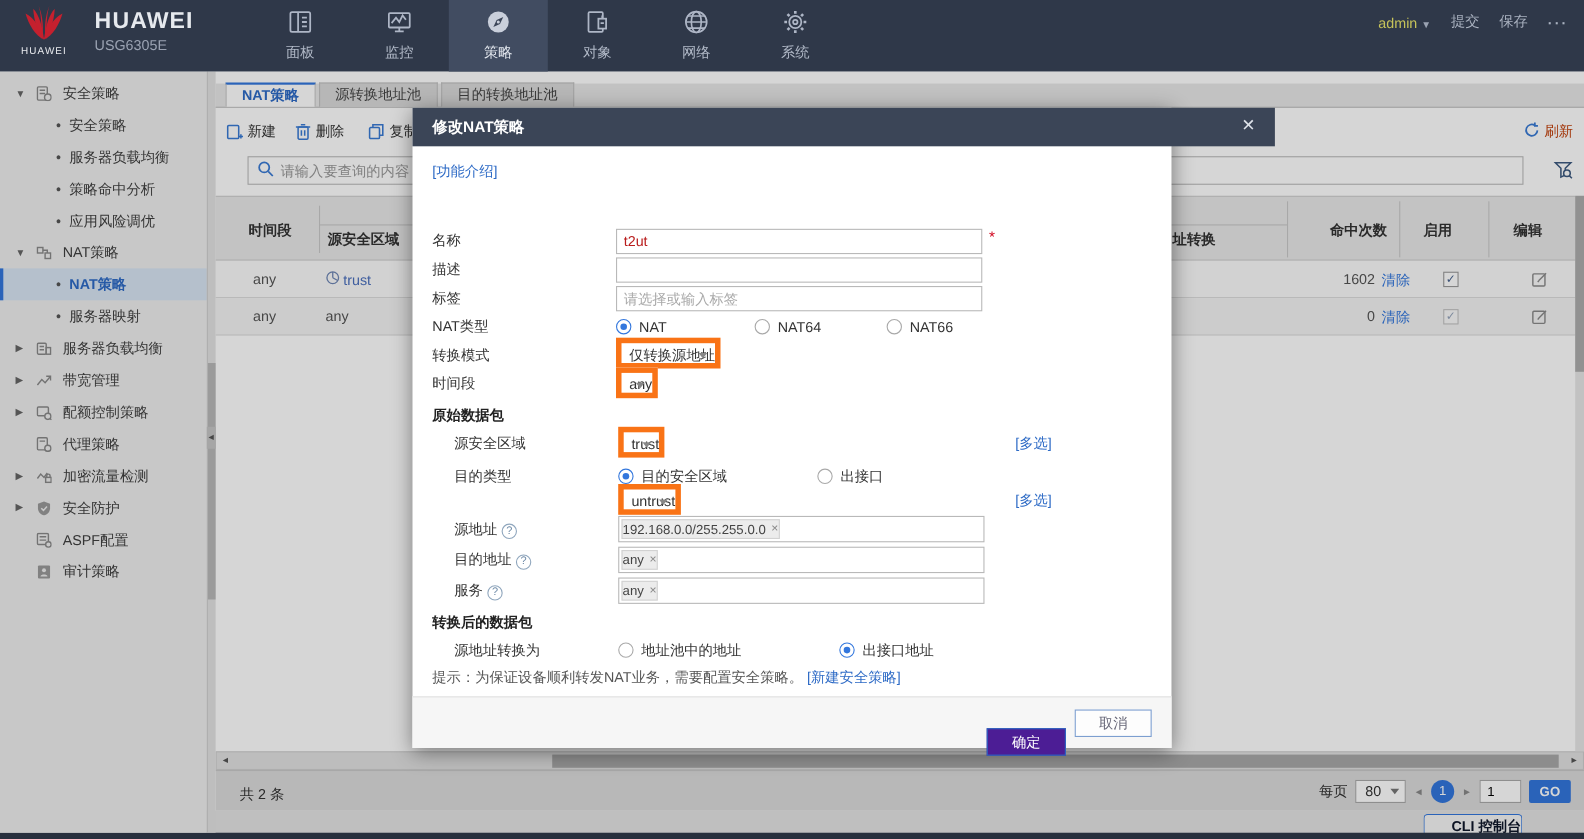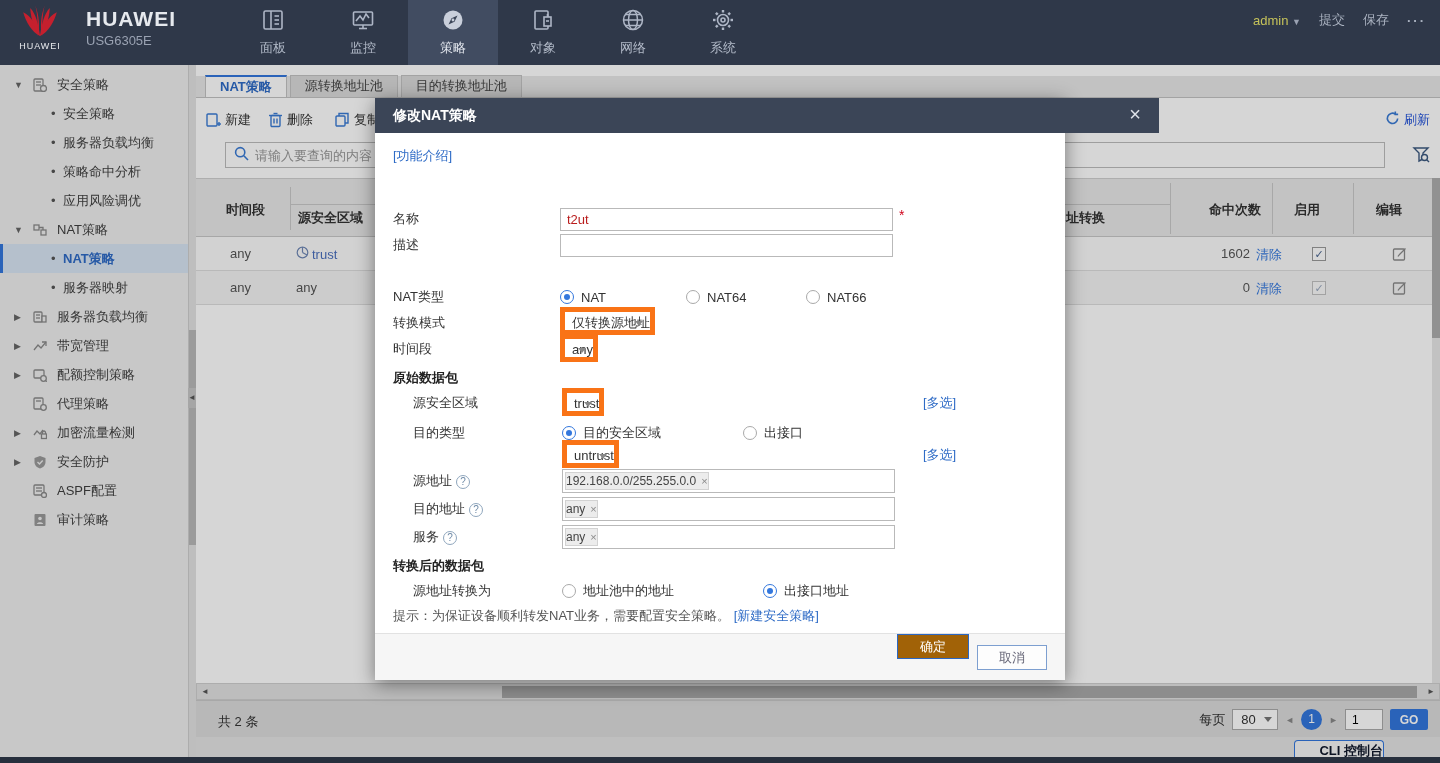--- a/index.html
+++ b/index.html
@@ -44,21 +44,21 @@
   .content { position:absolute; left:196px; top:65px; width:1244px; height:692px; background:#fff; }
 
   .tabstrip { position:absolute; left:196px; top:76px; width:1244px; height:22px; background:#e7e7e7; border-bottom:1px solid #c3c3c3; z-index:12; display:flex; align-items:flex-end; padding-left:9px; }
   .tab { height:22px; line-height:20px; padding:0 14px; background:#dadada; border:1px solid #c3c3c3; border-bottom:none; margin-right:3px; font-size:13px; color:#444; cursor:pointer; }
   .tab.active { background:#fff; color:#2e6bc6; font-weight:bold; border-top:2px solid #3377dd; }
 
   .toolbar { position:absolute; left:196px; top:108px; width:1244px; height:26px; z-index:11; }
   .tbtn { position:absolute; top:3px; display:flex; align-items:center; gap:4px; color:#333; font-size:13px; cursor:pointer; }
   .tbtn svg { display:block; }
   .tb-updown { color:#3a7bd5; font-size:14px; font-weight:bold; }
-  .tb-refresh { position:absolute; right:10px; top:3px; display:flex; align-items:center; gap:4px; color:#1d4ed8; font-size:13px; cursor:pointer; }
+  .tb-refresh { position:absolute; right:10px; top:3px; display:flex; align-items:center; gap:4px; color:#c2410c; font-size:13px; cursor:pointer; }
 
   .searchrow { position:absolute; left:225px; top:142px; width:1205px; height:26px; z-index:11; }
   .searchbox { position:absolute; left:0; top:0; width:1160px; height:26px; background:#fff; border:1px solid #bdbdbd; display:flex; align-items:center; padding-left:8px; }
   .searchbox input { border:none; outline:none; width:900px; font-size:13px; color:#333; margin-left:6px; background:transparent; }
   .searchbox input::placeholder { color:#999; }
   .adv-search { position:absolute; right:0; top:3px; cursor:pointer; }
 
   
   .tblhead { position:absolute; left:196px; top:178px; width:1236px; height:59px; background:#e9e9e9; border-top:1px solid #d0d0d0; border-bottom:1px solid #c8c8c8; z-index:5; }
   .th { position:absolute; color:#333; font-weight:bold; font-size:13px; }
@@ -113,21 +113,21 @@
   .radio.sel::after { content:""; position:absolute; left:3px; top:3px; width:6px; height:6px; border-radius:50%; background:#3377dd; }
   .ropt { position:absolute; display:flex; align-items:center; gap:7px; font-size:13px; color:#333; cursor:pointer; }
   .section { position:absolute; left:18px; font-size:13px; font-weight:bold; color:#222; }
   .chipbox { width:333px; height:24px; border:1px solid #b9b9b9; background:#fff; padding:1px 2px; display:flex; align-items:center; }
   .chip { background:#ececec; border:1px solid #d2d2d2; padding:1px 0; font-size:12px; color:#444; display:flex; align-items:center; gap:5px; }
   .chip .x { color:#8a8a8a; font-size:11px; cursor:pointer; }
   .help { display:inline-block; width:14px; height:14px; border:1px solid #8fa6bd; border-radius:50%; color:#6d89a6; font-size:10px; line-height:12px; text-align:center; margin-left:4px; }
   .multi { position:absolute; left:528px; font-size:13px; }
   .tip { position:absolute; left:18px; top:474px; font-size:13px; color:#555; }
   .dlg-footer { position:absolute; left:0; top:535px; width:690px; height:47px; background:#f6f6f6; border-top:1px solid #e2e2e2; }
-  .btn-ok { position:absolute; right:96px; top:0; width:72px; height:25px; background:#a16207; color:#fff; border:1px solid #2b67c4; font-size:13px; cursor:pointer; }
+  .btn-ok { position:absolute; right:96px; top:28px; width:72px; height:25px; background:#4c1d95; color:#fff; border:1px solid #2b67c4; font-size:13px; cursor:pointer; }
   .btn-cancel { position:absolute; right:18px; top:11px; width:70px; height:25px; background:#fdfdfd; color:#667; border:1px solid #7d9fd0; font-size:13px; cursor:pointer; }
 </style>
 </head>
 <body>
 
 <div class="page">
 
   <div class="topnav">
     <div class="brand">
       <div class="logo">
@@ -504,20 +504,24 @@
         <span class="flabel">名称</span>
         <span class="fctl"><input class="tinput" value="t2ut" style=""></span>
         <span class="req" style="position:absolute; left:506px; top:0;">*</span>
       </div>
 
       <div class="frow" style="left:18px; top:100px; width:654px;">
         <span class="flabel">描述</span>
         <span class="fctl"><input class="tinput" value="" style=""></span>
       </div>
 
+      <div class="frow" style="left:18px; top:126px; width:654px;">
+        <span class="flabel">标签</span>
+        <span class="fctl"><input class="tinput" placeholder="请选择或输入标签" style=""></span>
+      </div>
 
       <div class="frow" style="left:18px; top:152px; width:654px;">
         <span class="flabel">NAT类型</span>
         <span class="ropt" style="left:167px;">
             <span class="radio sel"></span>
             <span>NAT</span>
           </span>
         <span class="ropt" style="left:293px;">
             <span class="radio"></span>
             <span>NAT64</span>

